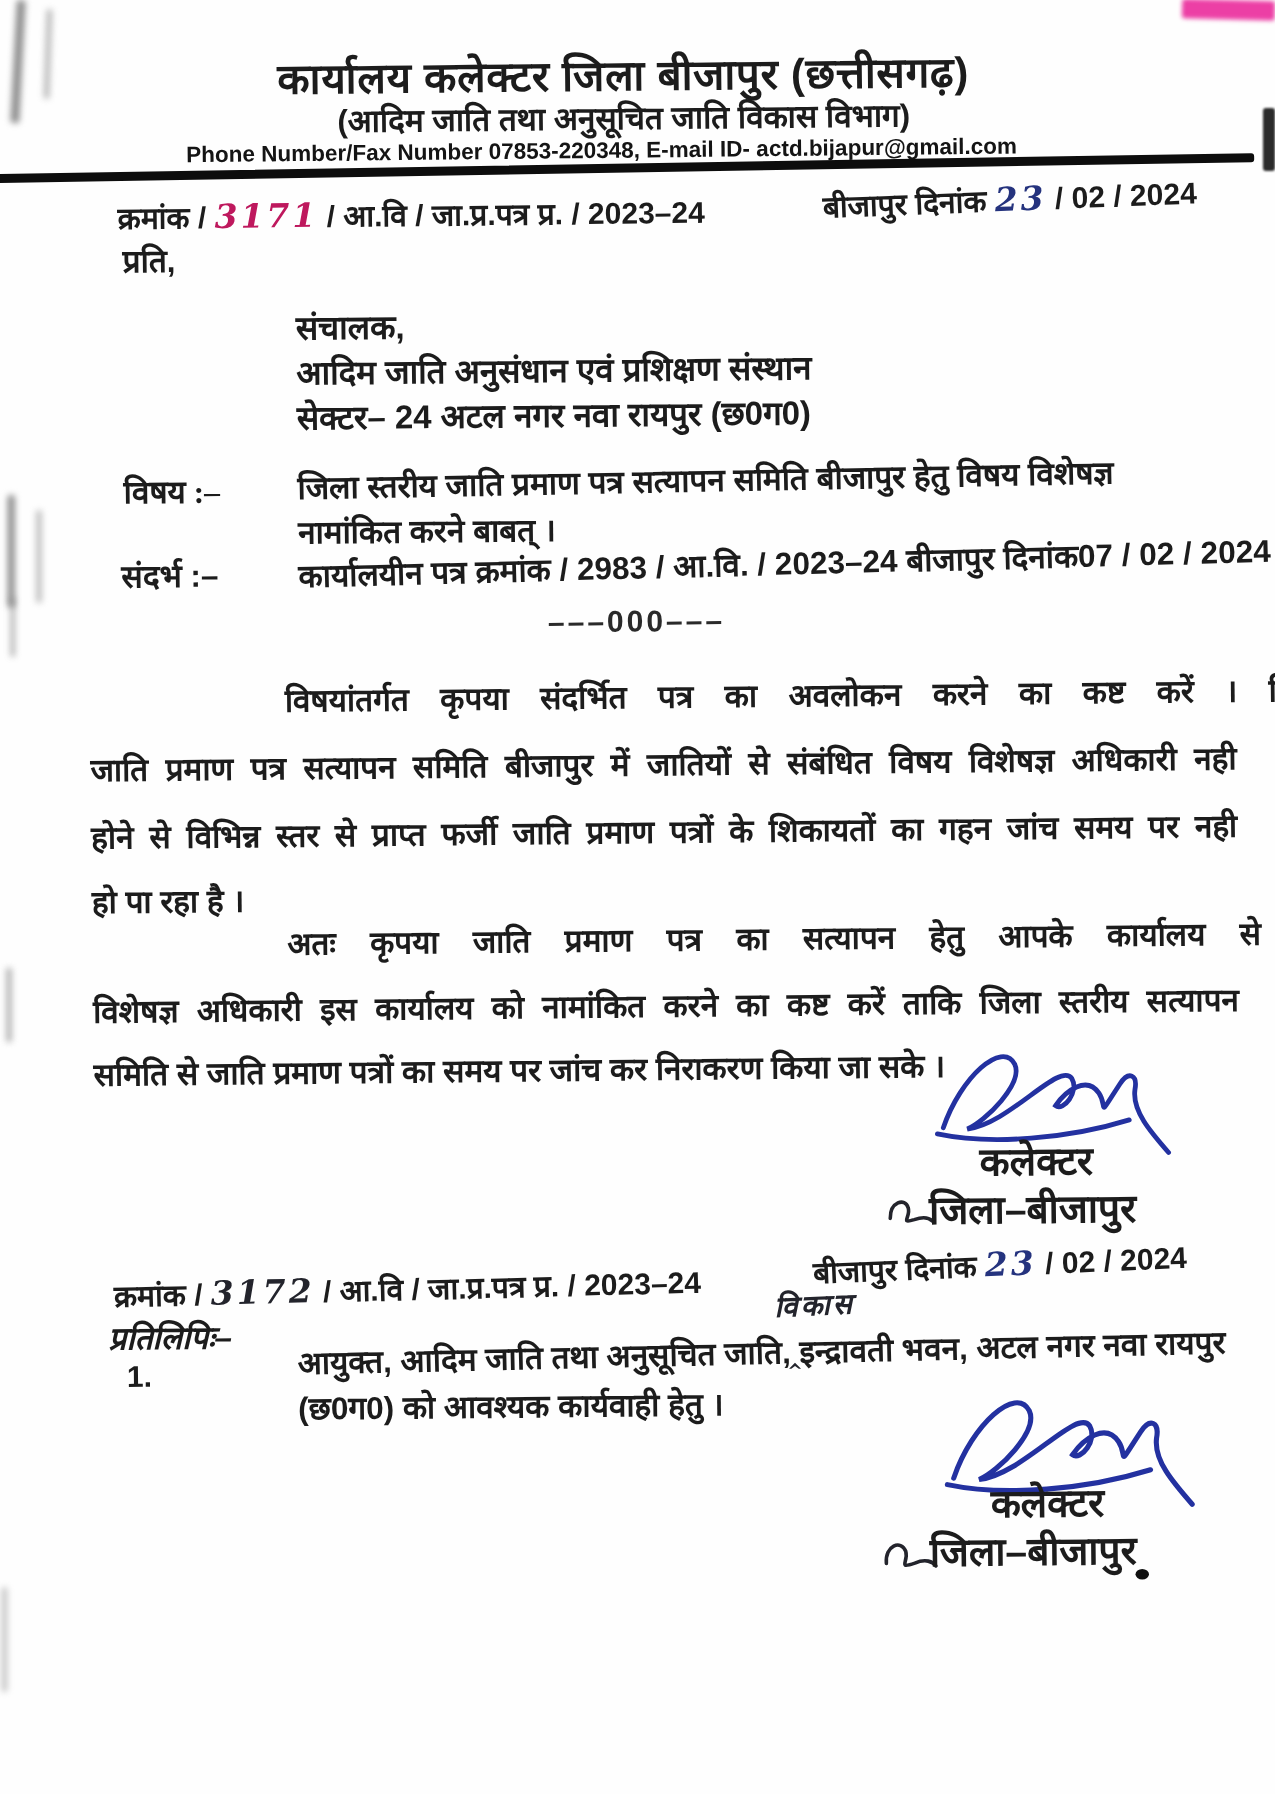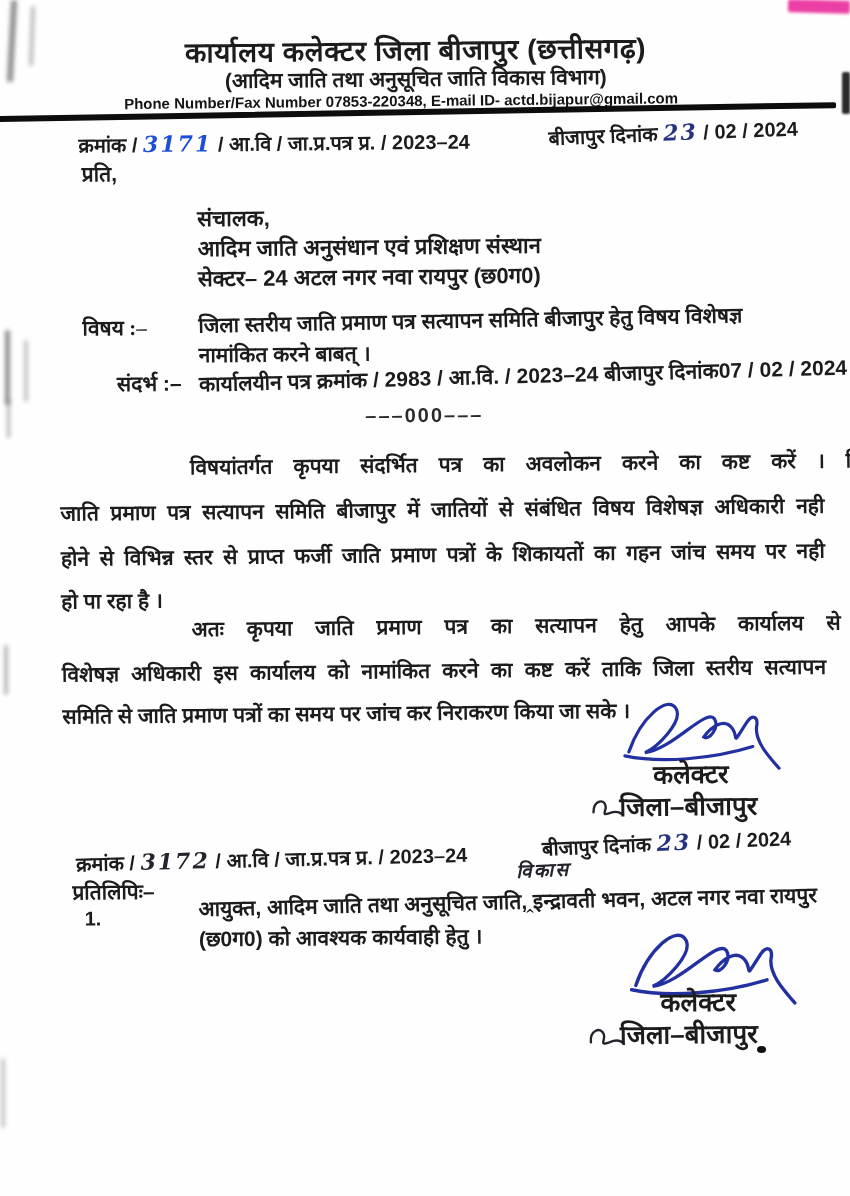--- a/index.html
+++ b/index.html
@@ -14,21 +14,21 @@
   .bold{font-weight:700;}
   .center{text-align:center;}
 
   .hdr-title{left:70px;right:80px;top:30px;font-size:28px;font-weight:700;letter-spacing:.5px;}
   .hdr-sub{left:70px;right:80px;top:64px;font-size:21px;font-weight:700;}
   .hdr-contact{left:70px;right:110px;top:92px;font-size:15px;font-weight:700;color:#141414;}
   .hdr-rule{left:-4px;top:109px;width:844px;height:6px;background:#0d0d0d;transform:rotate(-0.35deg);border-radius:2px;}
 
   .refline{font-size:20px;font-weight:700;white-space:nowrap;}
   .hand{font-family:"DejaVu Serif","Liberation Serif",serif;font-style:italic;font-weight:600;letter-spacing:2px;}
-  .hand-blue{color:#1d4ed8;}
+  .hand-blue{color:#be185d;}
   .hand-dkblue{color:#25337e;}
   .hand-ink{color:#23242c;}
 
   .body-line{left:60px;width:764px;font-size:21px;font-weight:600;white-space:nowrap;}
   .just{white-space:normal;text-align:justify;text-align-last:justify;}
 
   .sig-svg path{fill:none;stroke:#2331a0;stroke-width:3.2;stroke-linecap:round;}
   .squig path{fill:none;stroke:#23242c;stroke-width:2.4;stroke-linecap:round;}
 
   .artifact{position:absolute;}
@@ -74,21 +74,21 @@
     <div class="abs bold" style="left:85px;top:156px;font-size:21px;">प्रति,</div>
 
     <div class="abs bold" style="left:200px;top:200px;font-size:22px;">संचालक,</div>
     <div class="abs bold" style="left:200px;top:230px;font-size:22px;">आदिम जाति अनुसंधान एवं प्रशिक्षण संस्थान</div>
     <div class="abs bold" style="left:200px;top:260px;font-size:22px;">सेक्टर– 24 अटल नगर नवा रायपुर (छ0ग0)</div>
 
     <div class="abs bold" style="left:84px;top:310px;font-size:21px;font-family:Liberation Serif, serif;">विषय :–</div>
     <div class="abs bold" style="left:200px;top:306px;font-size:21px;transform:rotate(-0.5deg);white-space:nowrap;">जिला स्तरीय जाति प्रमाण पत्र सत्यापन समिति बीजापुर हेतु विषय विशेषज्ञ</div>
     <div class="abs bold" style="left:200px;top:338px;font-size:21px;">नामांकित करने बाबत् ।</div>
 
-    <div class="abs bold" style="left:82px;top:366px;font-size:21px;margin-left:36px;">संदर्भ :–</div>
+    <div class="abs bold" style="left:82px;top:366px;font-size:21px;">संदर्भ :–</div>
     <div class="abs bold" style="left:200px;top:362px;font-size:21px;transform:rotate(-0.9deg);white-space:nowrap;">कार्यालयीन पत्र क्रमांक / 2983 / आ.वि. / 2023–24 बीजापुर दिनांक07 / 02 / 2024 ।</div>
 
     <div class="abs bold center" style="left:0;right:0;top:404px;font-size:20px;letter-spacing:2px;color:#2a2a2a;">–––000–––</div>
 
     <div class="abs body-line just" style="top:450px;padding-left:130px;">विषयांतर्गत कृपया संदर्भित पत्र का अवलोकन करने का कष्ट करें ।  जिला स्तरीय</div>
     <div class="abs body-line just" style="top:495px;">जाति प्रमाण पत्र सत्यापन समिति बीजापुर में जातियों से संबंधित विषय विशेषज्ञ अधिकारी नही</div>
     <div class="abs body-line just" style="top:540px;">होने से विभिन्न स्तर से प्राप्त फर्जी जाति प्रमाण पत्रों के शिकायतों का गहन जांच समय पर नही</div>
     <div class="abs body-line" style="top:583px;">हो पा रहा है ।</div>
 
     <div class="abs body-line just" style="top:612px;padding-left:130px;">अतः कृपया जाति प्रमाण पत्र का सत्यापन हेतु आपके कार्यालय से एक  विषय</div>
@@ -109,21 +109,21 @@
       <span>क्रमांक /</span>
       <span class="hand hand-ink" style="font-size:22px;">3172</span>
       <span>/ आ.वि / जा.प्र.पत्र प्र. / 2023–24</span>
     </div>
     <div class="abs refline" style="left:538px;top:832px;transform:rotate(-1.8deg);">
       <span>बीजापुर दिनांक</span>
       <span class="hand hand-dkblue" style="font-size:22px;">23</span>
       <span>/ 02 / 2024</span>
     </div>
 
-    <div class="abs bold" style="left:68px;top:874px;font-size:21px;">प्रतिलिपिः–</div>
+    <div class="abs bold" style="left:68px;top:874px;font-size:21px;font-style:italic;">प्रतिलिपिः–</div>
     <div class="abs bold" style="left:80px;top:904px;font-size:20px;">1.</div>
     <div class="abs hand hand-ink" style="left:512px;top:858px;font-size:19px;font-weight:700;transform:rotate(-2deg);">विकास</div>
     <div class="abs bold" style="left:520px;top:896px;font-size:15px;color:#23242c;">‸</div>
     <div class="abs bold" style="left:194px;top:888px;font-size:21px;transform:rotate(-0.7deg);white-space:nowrap;">आयुक्त, आदिम जाति तथा अनुसूचित जाति, इन्द्रावती भवन, अटल नगर नवा रायपुर</div>
     <div class="abs bold" style="left:194px;top:922px;font-size:21px;">(छ0ग0) को आवश्यक कार्यवाही  हेतु ।</div>
 
     <svg class="abs sig-svg" style="left:622px;top:922px;" width="180" height="90" viewBox="0 0 170 85">
       <path d="M8,62 C20,28 48,4 56,20 C62,33 36,58 24,63 C52,60 86,18 94,30 C99,39 88,52 83,48 C90,38 104,28 112,40 C118,49 110,58 126,34 C132,25 138,28 136,38 C134,52 146,66 158,80"></path>
       <path d="M4,66 C40,74 92,70 132,58"></path>
     </svg>

